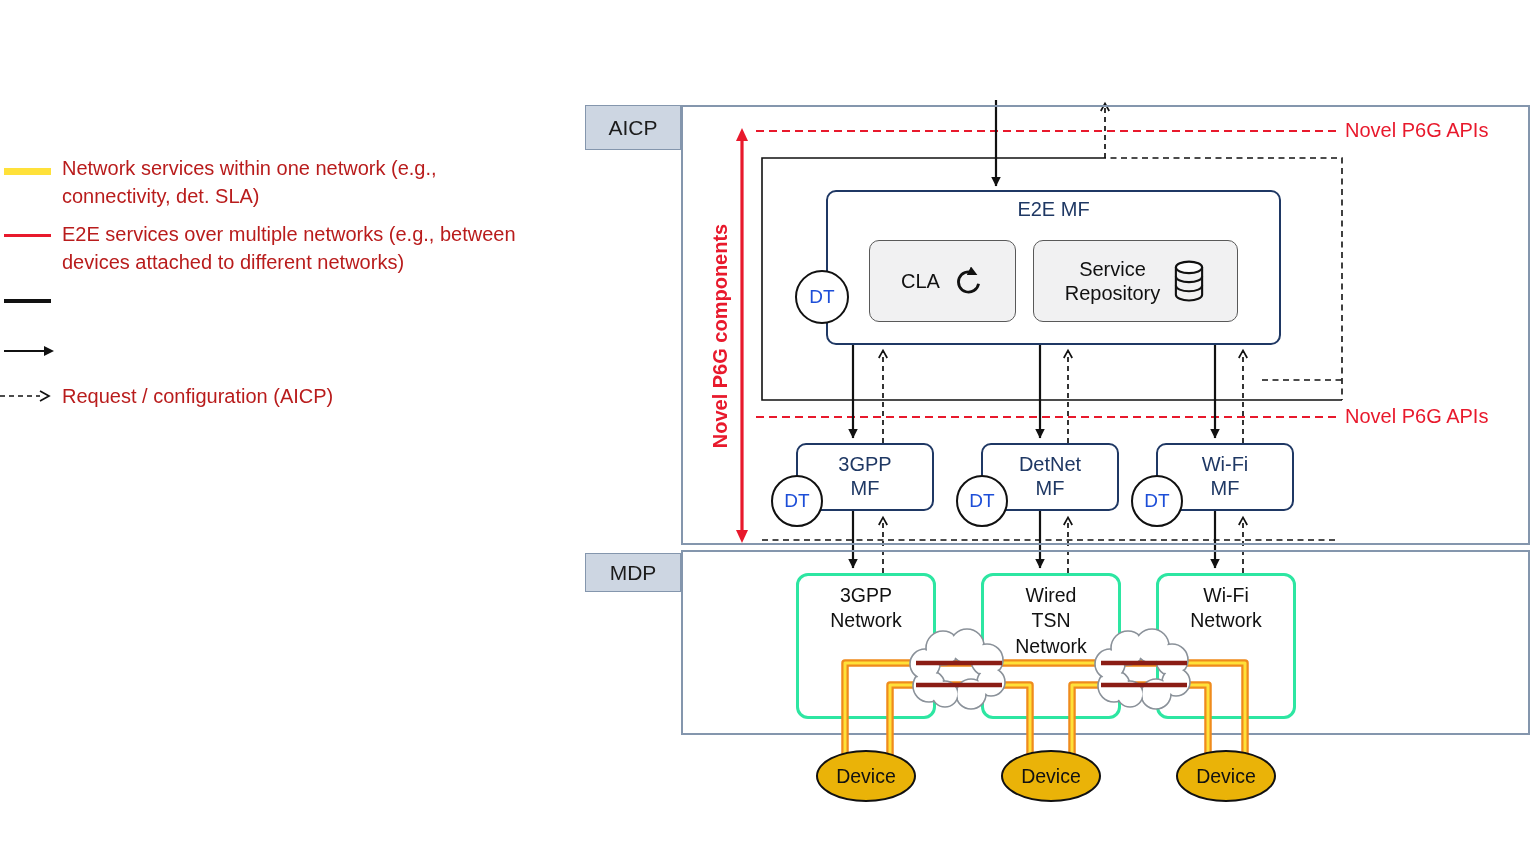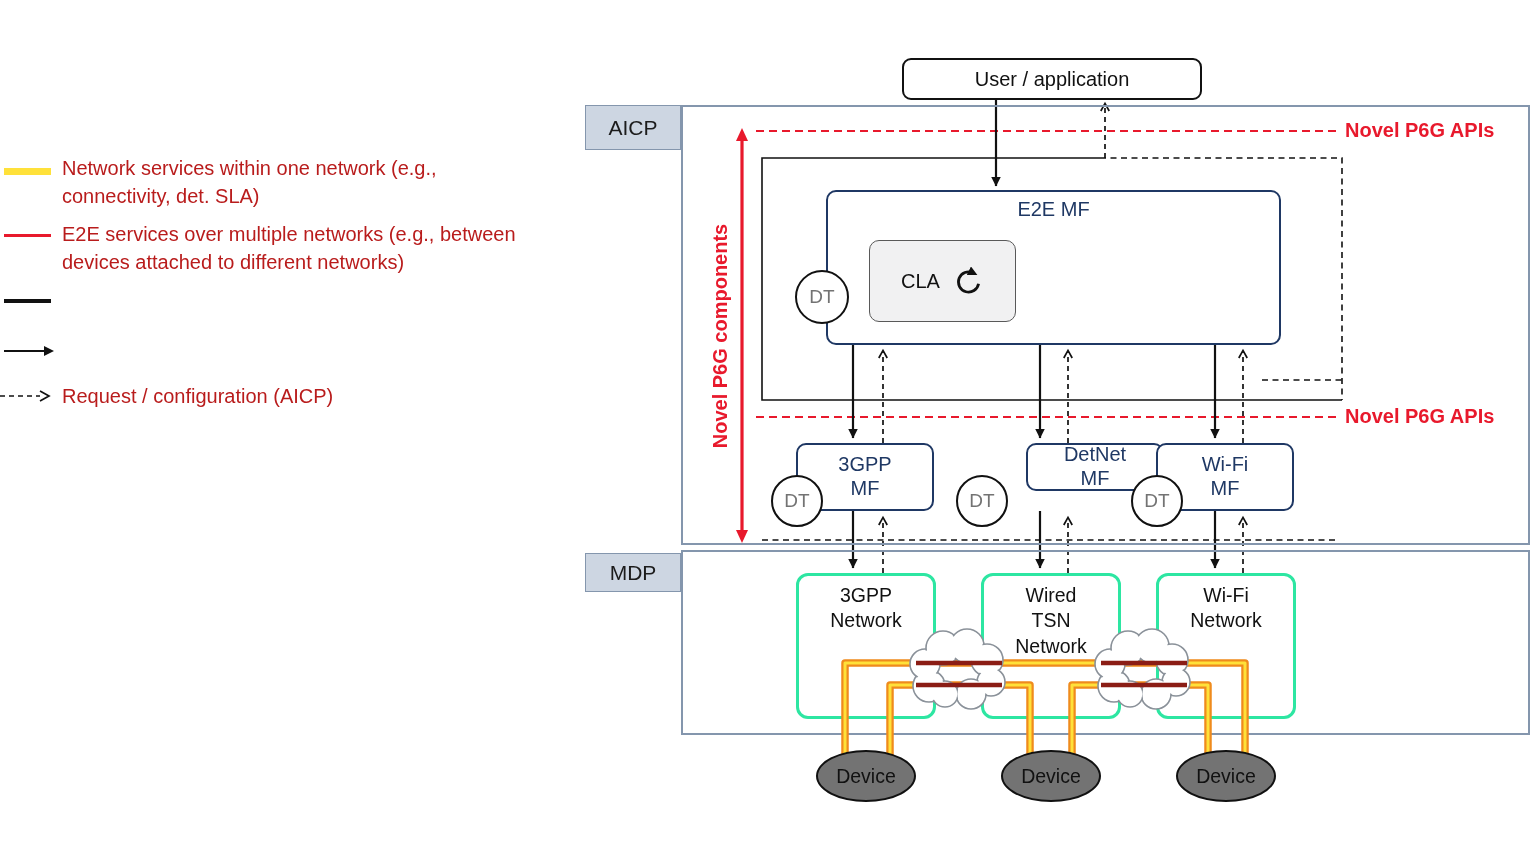--- a/index.html
+++ b/index.html
@@ -17,28 +17,28 @@
   
   .rbox{background:#fff;border:2px solid #111;border-radius:9px;display:flex;align-items:center;
         justify-content:center;font-size:20px}
   .navybox{background:#fff;border:2px solid #1f3864;border-radius:10px;display:flex;align-items:center;
            justify-content:center;color:#1f3864;font-size:20px;text-align:center;line-height:1.18}
   .graybox{background:#f1f1f2;border:1.5px solid #595959;border-radius:10px;display:flex;
            align-items:center;justify-content:center;gap:12px;font-size:20px;color:#111}
   .greenbox{border:3px solid #2de6a2;border-radius:12px;text-align:center;font-size:19.5px;
             line-height:1.3;padding-top:7px;color:#111;background:transparent}
   .dt{background:#fff;border:2px solid #111;border-radius:50%;display:flex;align-items:center;
-      justify-content:center;font-size:19px;color:#737373}
-  .device{background:#737373;border:2px solid #111;border-radius:50%;display:flex;align-items:center;
+      justify-content:center;font-size:19px;color:#1d4ed8}
+  .device{background:#eab308;border:2px solid #111;border-radius:50%;display:flex;align-items:center;
           justify-content:center;font-size:19.5px;z-index:3}
   .pre{white-space:pre-line}
 
   
   .legend-text{font-size:20px;line-height:1.38;color:#b91c1c;white-space:pre-line}
-  .red-label{color:#e8192c;font-weight:bold;font-size:20px;white-space:nowrap}
+  .red-label{color:#e8192c;font-weight:normal;font-size:20px;white-space:nowrap}
   .rot-label{transform:rotate(-90deg);text-align:center;font-weight:bold;color:#e8192c;font-size:20px}
   .e2etitle{position:absolute;top:6px;left:0;width:100%;text-align:center;color:#1f3864;font-size:20px}
 
   
   .sa{stroke:#111;stroke-width:2.2;marker-end:url(#af)}
   .da{stroke:#111;stroke-width:1.7;stroke-dasharray:5,4;marker-end:url(#ao)}
   .solid-thin{stroke:#111;stroke-width:1.6;fill:none}
   .dash-thin{stroke:#111;stroke-width:1.6;fill:none;stroke-dasharray:6,4.5}
   .red-dash{stroke:#e8192c;stroke-width:2.2;stroke-dasharray:8,5}
   .blk-dash{stroke:#111;stroke-width:1.7;stroke-dasharray:6,4.5}
@@ -132,45 +132,54 @@
   <div class="abs panel" style="left:681px;top:105px;width:849px;height:440px"></div>
   <div class="abs panel-label" style="left:585px;top:105px;width:96px;height:45px">AICP</div>
 
   <div class="abs panel" style="left:681px;top:550px;width:849px;height:185px"></div>
   <div class="abs panel-label" style="left:585px;top:553px;width:96px;height:39px">MDP</div>
 
   <div class="abs red-label" style="left:1345px;top:119px">Novel P6G APIs</div>
   <div class="abs red-label" style="left:1345px;top:405px">Novel P6G APIs</div>
   <div class="abs rot-label" style="left:513px;top:322px;width:420px;height:28px">Novel P6G components</div>
 
-  <div class="abs rbox" style="left:902px;top:58px;width:300px;height:42px">User / application</div>
 
   <div class="abs" style="left:826px;top:190px;width:455px;height:155px;border:2px solid #1f3864;border-radius:10px;background:#fff">
     <div class="e2etitle">E2E MF</div>
 
     <div class="abs graybox" style="left:41px;top:48px;width:147px;height:82px">
       <span>CLA</span>
       <svg width="32" height="32" viewBox="0 0 30 30">
         <defs>
           <marker id="mref" markerUnits="userSpaceOnUse" markerWidth="9" markerHeight="9" refX="4.5" refY="4.5" orient="auto">
             <path d="M0,0 L9,4.5 L0,9 z" fill="#111"></path>
           </marker>
         </defs>
         <path d="M24.9,17.5 A9.5,9.5 0 1 1 19.8,7.4" fill="none" stroke="#111" stroke-width="2.6" marker-end="url(#mref)"></path>
       </svg>
     </div>
 
+    <div class="abs graybox" style="left:205px;top:48px;width:205px;height:82px">
+      <span class="pre" style="text-align:center;line-height:1.2">Service
+Repository</span>
+      <svg width="34" height="42" viewBox="0 0 32 40">
+        <ellipse cx="16" cy="7" rx="12.5" ry="5.5" fill="#fff" stroke="#111" stroke-width="2"></ellipse>
+        <path d="M3.5,7 V33 A12.5,5.5 0 0 0 28.5,33 V7" fill="none" stroke="#111" stroke-width="2"></path>
+        <path d="M3.5,15.6 A12.5,5.5 0 0 0 28.5,15.6" fill="none" stroke="#111" stroke-width="2"></path>
+        <path d="M3.5,24.3 A12.5,5.5 0 0 0 28.5,24.3" fill="none" stroke="#111" stroke-width="2"></path>
+      </svg>
+    </div>
   </div>
   <div class="abs dt" style="left:795px;top:270px;width:54px;height:54px">DT</div>
 
   <div class="abs navybox" style="left:796px;top:443px;width:138px;height:68px">
     <span class="pre">3GPP
 MF</span>
   </div>
-  <div class="abs navybox" style="left:1026px;top:443px;width:138px;height:48px">
+  <div class="abs navybox" style="left:981px;top:443px;width:138px;height:68px">
     <span class="pre">DetNet
 MF</span>
   </div>
   <div class="abs navybox" style="left:1156px;top:443px;width:138px;height:68px">
     <span class="pre">Wi-Fi
 MF</span>
   </div>
   <div class="abs dt" style="left:771px;top:475px;width:52px;height:52px">DT</div>
   <div class="abs dt" style="left:956px;top:475px;width:52px;height:52px">DT</div>
   <div class="abs dt" style="left:1131px;top:475px;width:52px;height:52px">DT</div>

